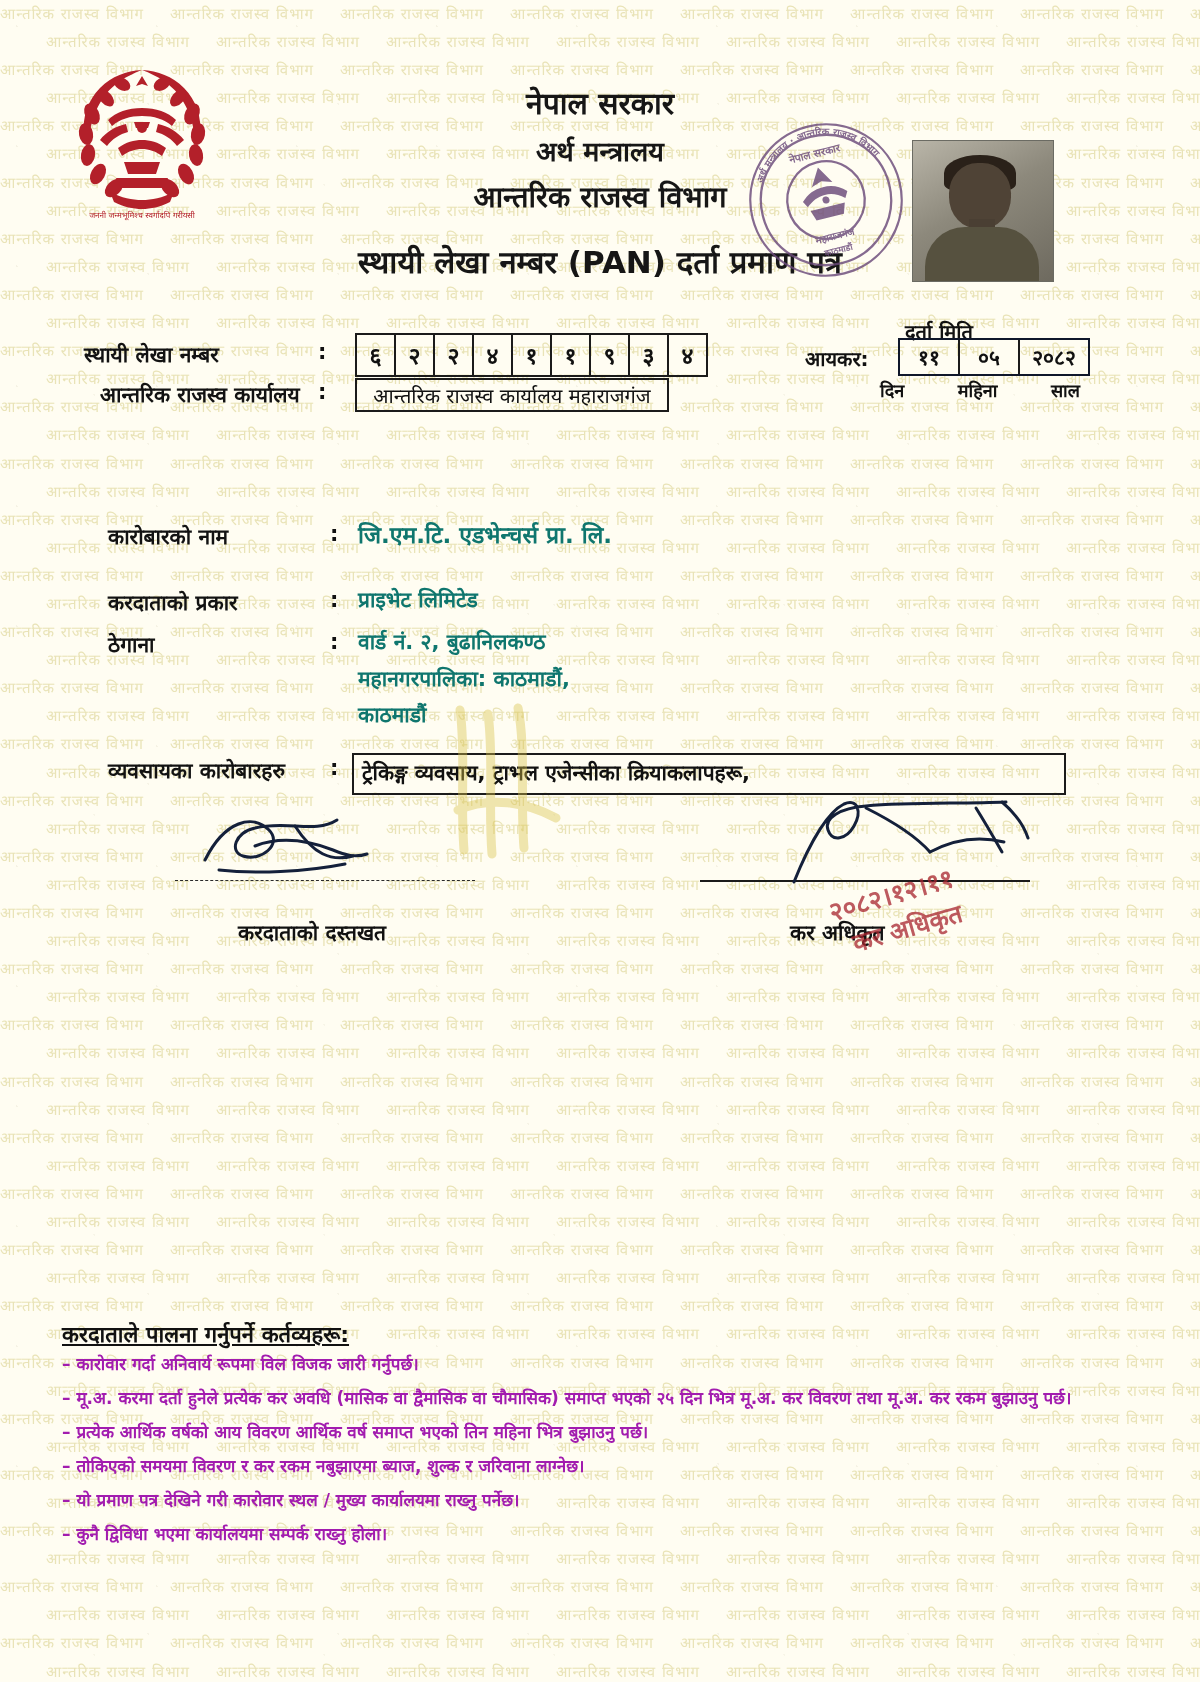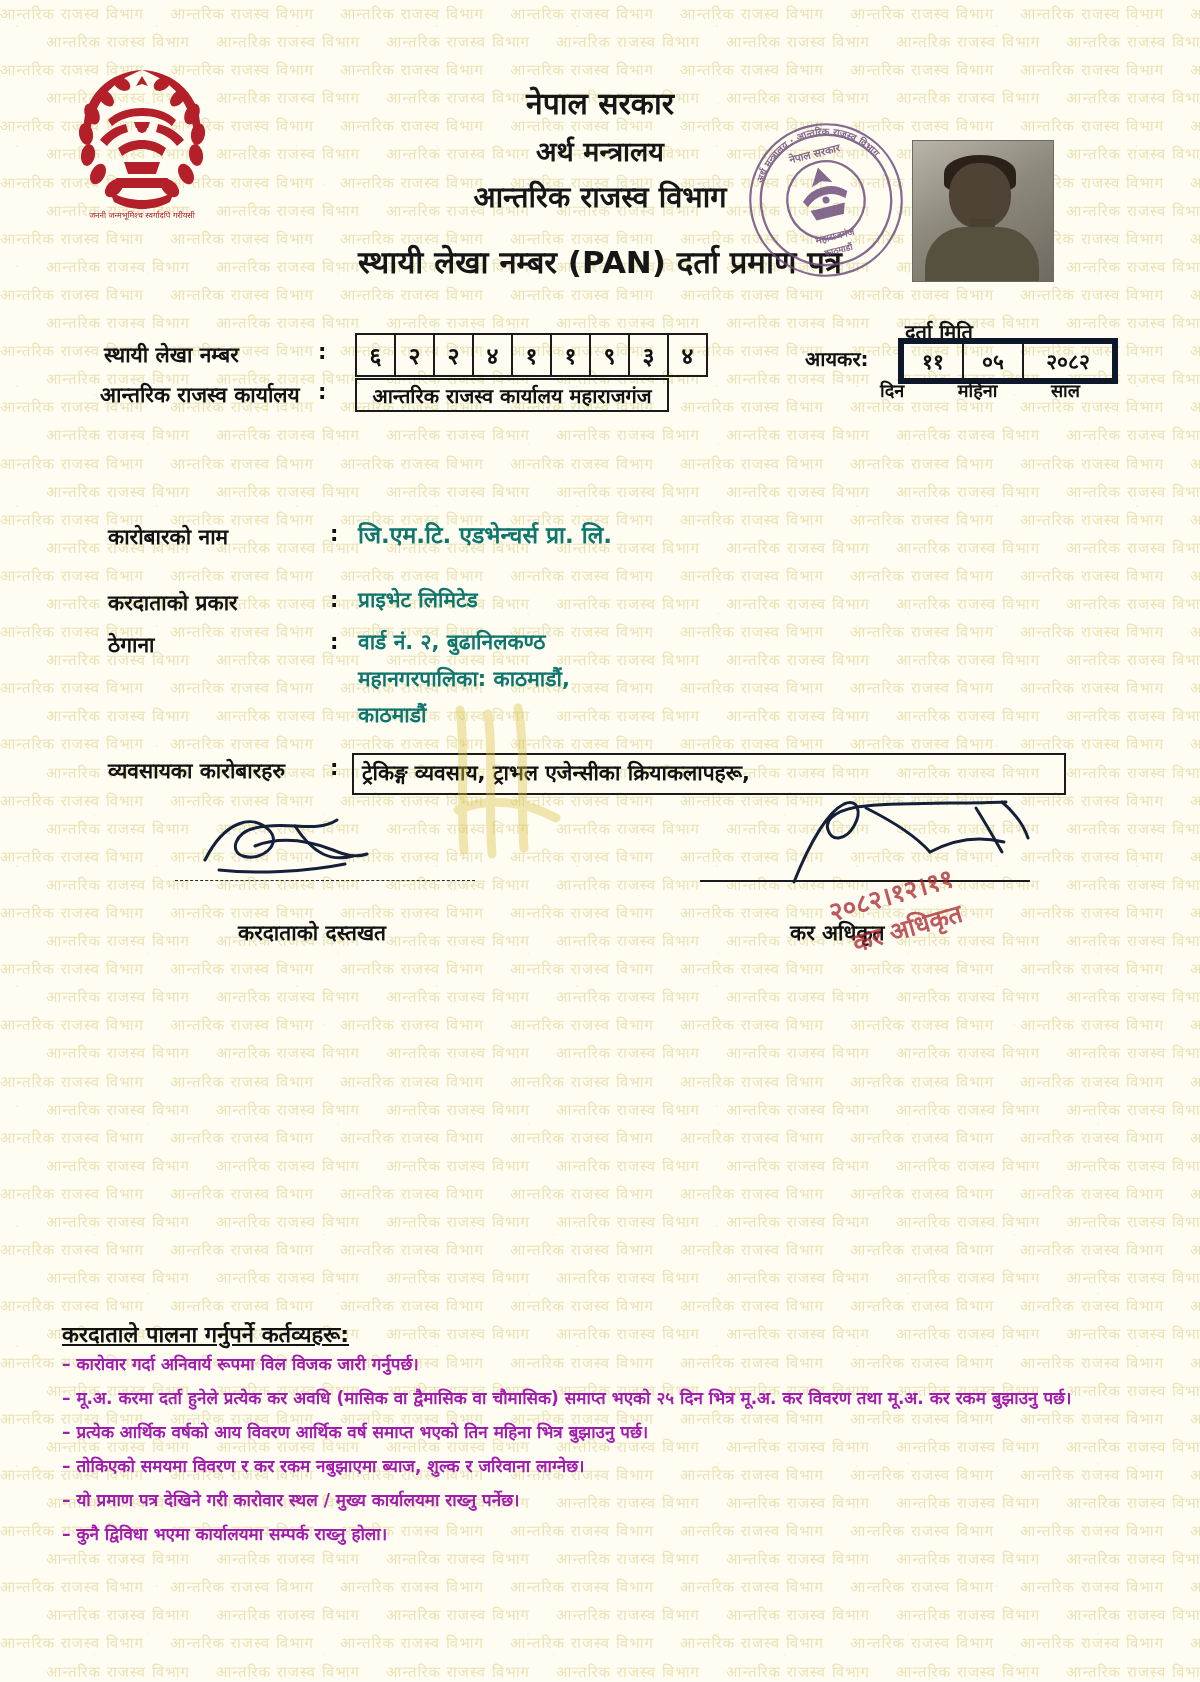--- a/index.html
+++ b/index.html
@@ -100,30 +100,30 @@
   #panbox .cell{
     width:37px;border-right:2px solid #1b1b1b;
     display:flex;align-items:center;justify-content:center;
     font-family:"DejaVu Sans",sans-serif;font-weight:700;font-size:23px;
   }
   #panbox .cell:last-child{border-right:none;}
 
   #irobox{
     position:absolute;left:355px;top:378px;width:310px;height:30px;
     border:2px solid #1b1b1b;display:flex;align-items:center;justify-content:center;
-    font-family:"DejaVu Sans",sans-serif;font-weight:700;font-size:20px;
+    font-family:"DejaVu Sans",sans-serif;font-weight:400;font-size:20px;
   }
 
   #dartaTitle{
     position:absolute;left:905px;top:318px;font-size:20px;font-weight:700;
     font-family:"DejaVu Sans",sans-serif;
   }
   #ayakar{position:absolute;left:805px;top:345px;font-size:20px;font-weight:700;font-family:"DejaVu Sans",sans-serif;}
   #datebox{
-    position:absolute;left:898px;top:338px;height:34px;display:flex;border:6px solid #0f172a;
+    position:absolute;left:898px;top:338px;height:34px;display:flex;border:2px solid #0f172a;
   }
   #datebox .dcell{
     border-right:2px solid #1b1b1b;display:flex;align-items:center;justify-content:center;
     font-family:"DejaVu Sans",sans-serif;font-weight:700;font-size:21px;
   }
   #datebox .dcell:last-child{border-right:none;}
   #datelabels{position:absolute;left:880px;top:378px;width:200px;display:flex;justify-content:space-between;
     font-family:"DejaVu Sans",sans-serif;font-weight:700;font-size:18px;}
 
   
@@ -288,21 +288,21 @@
         <textPath href="#arcpath" startOffset="16%">अर्थ मन्त्रालय · आन्तरिक राजस्व विभाग</textPath>
       </text>
     </g>
   </svg>
 
   <div class="htitle" id="t1">नेपाल सरकार</div>
   <div class="htitle" id="t2">अर्थ मन्त्रालय</div>
   <div class="htitle" id="t3">आन्तरिक राजस्व विभाग</div>
   <div class="htitle" id="t4">स्थायी लेखा नम्बर (PAN) दर्ता प्रमाण पत्र</div>
 
-  <div class="lbl" style="left:104px;top:340px;">स्थायी लेखा नम्बर</div>
+  <div class="lbl" style="left:84px;top:340px;">स्थायी लेखा नम्बर</div>
   <div class="colon" style="left:318px;top:340px;">:</div>
   <div id="panbox">
       <div class="cell">६</div>
       <div class="cell">२</div>
       <div class="cell">२</div>
       <div class="cell">४</div>
       <div class="cell">१</div>
       <div class="cell">१</div>
       <div class="cell">९</div>
       <div class="cell">३</div>
@@ -311,21 +311,21 @@
 
   <div class="lbl" style="left:100px;top:380px;">आन्तरिक राजस्व कार्यालय</div>
   <div class="colon" style="left:318px;top:380px;">:</div>
   <div id="irobox">आन्तरिक राजस्व कार्यालय महाराजगंज</div>
 
   <div id="dartaTitle">दर्ता मिति</div>
   <div id="ayakar">आयकर:</div>
   <div id="datebox">
     <div class="dcell" style="width:58px">११</div>
     <div class="dcell" style="width:58px">०५</div>
-    <div class="dcell" style="width:88px">२०८२</div>
+    <div class="dcell" style="width:68px">२०८२</div>
   </div>
   <div id="datelabels">
     <span>दिन</span>
     <span>महिना</span>
     <span>साल</span>
   </div>
 
   <div class="lbl" style="left:108px;top:522px;">कारोबारको नाम</div>
   <div class="colon" style="left:330px;top:522px;">:</div>
   <div class="val" style="left:358px;top:518px;">जि.एम.टि. एडभेन्चर्स प्रा. लि.</div>

